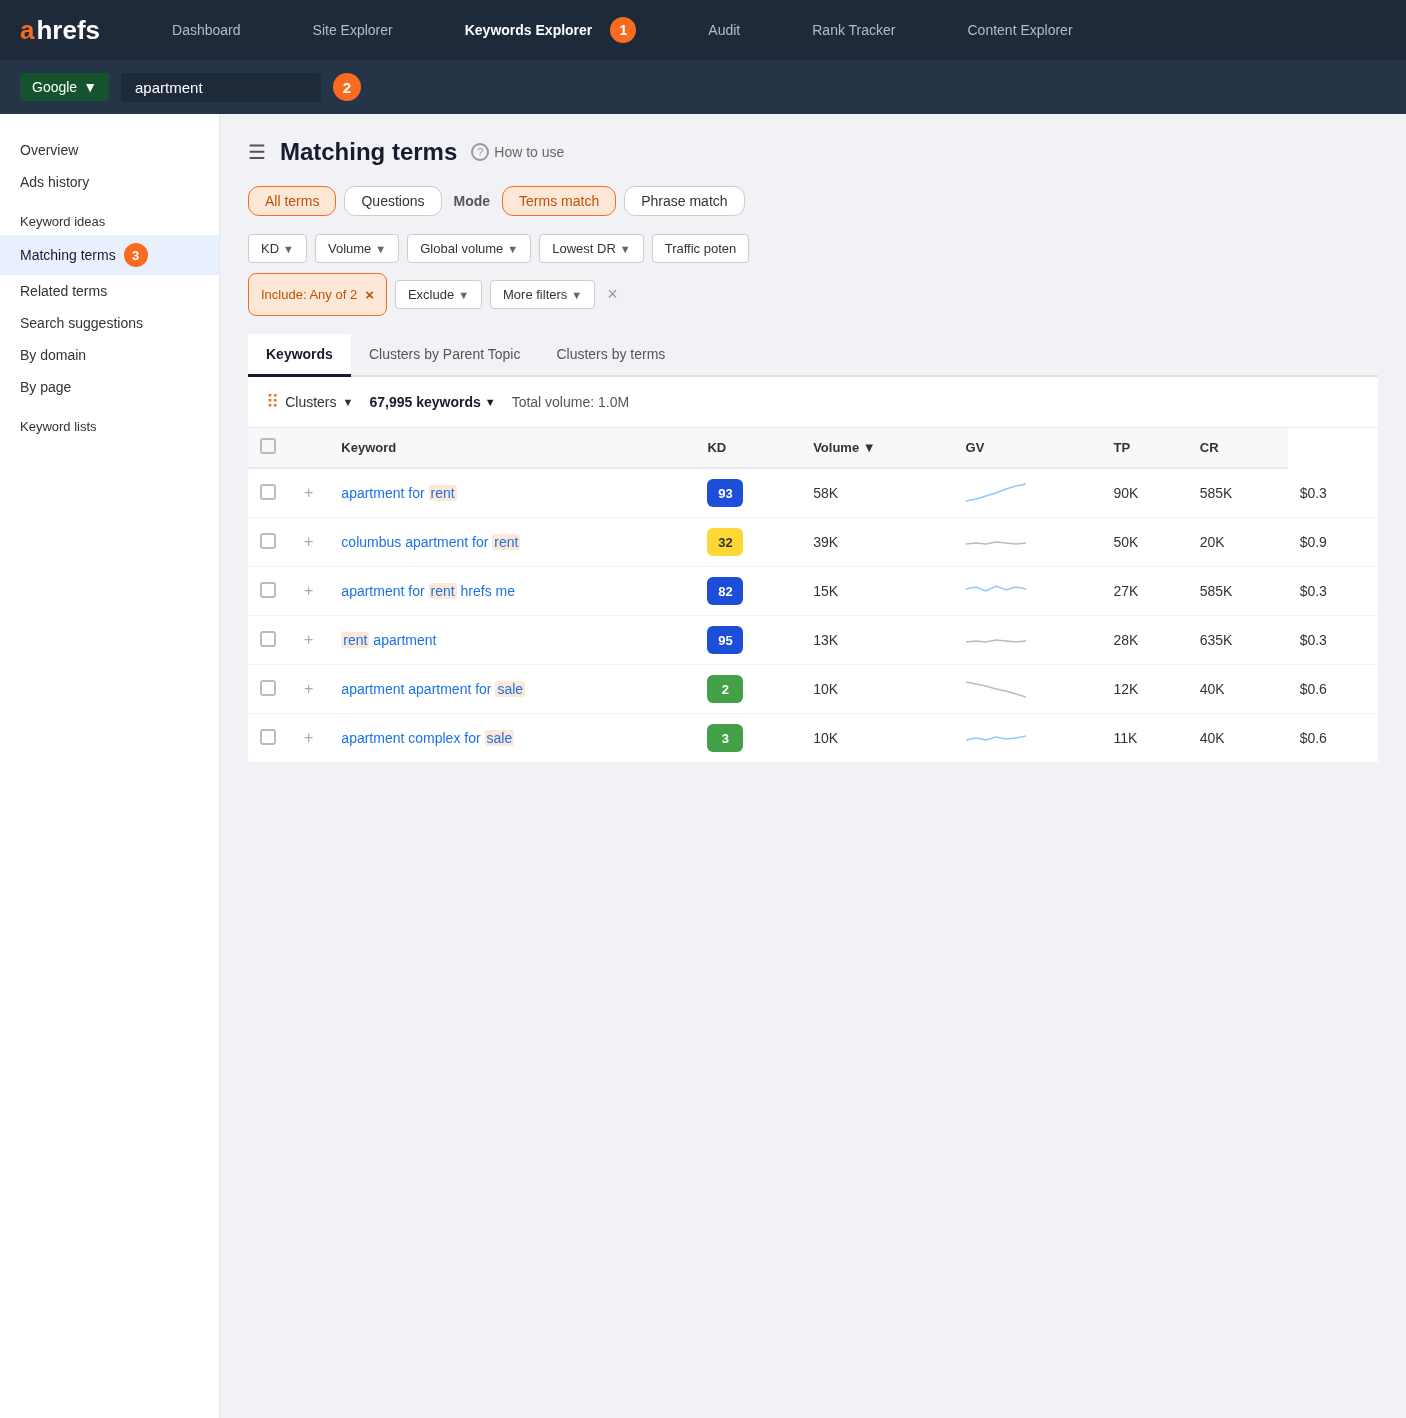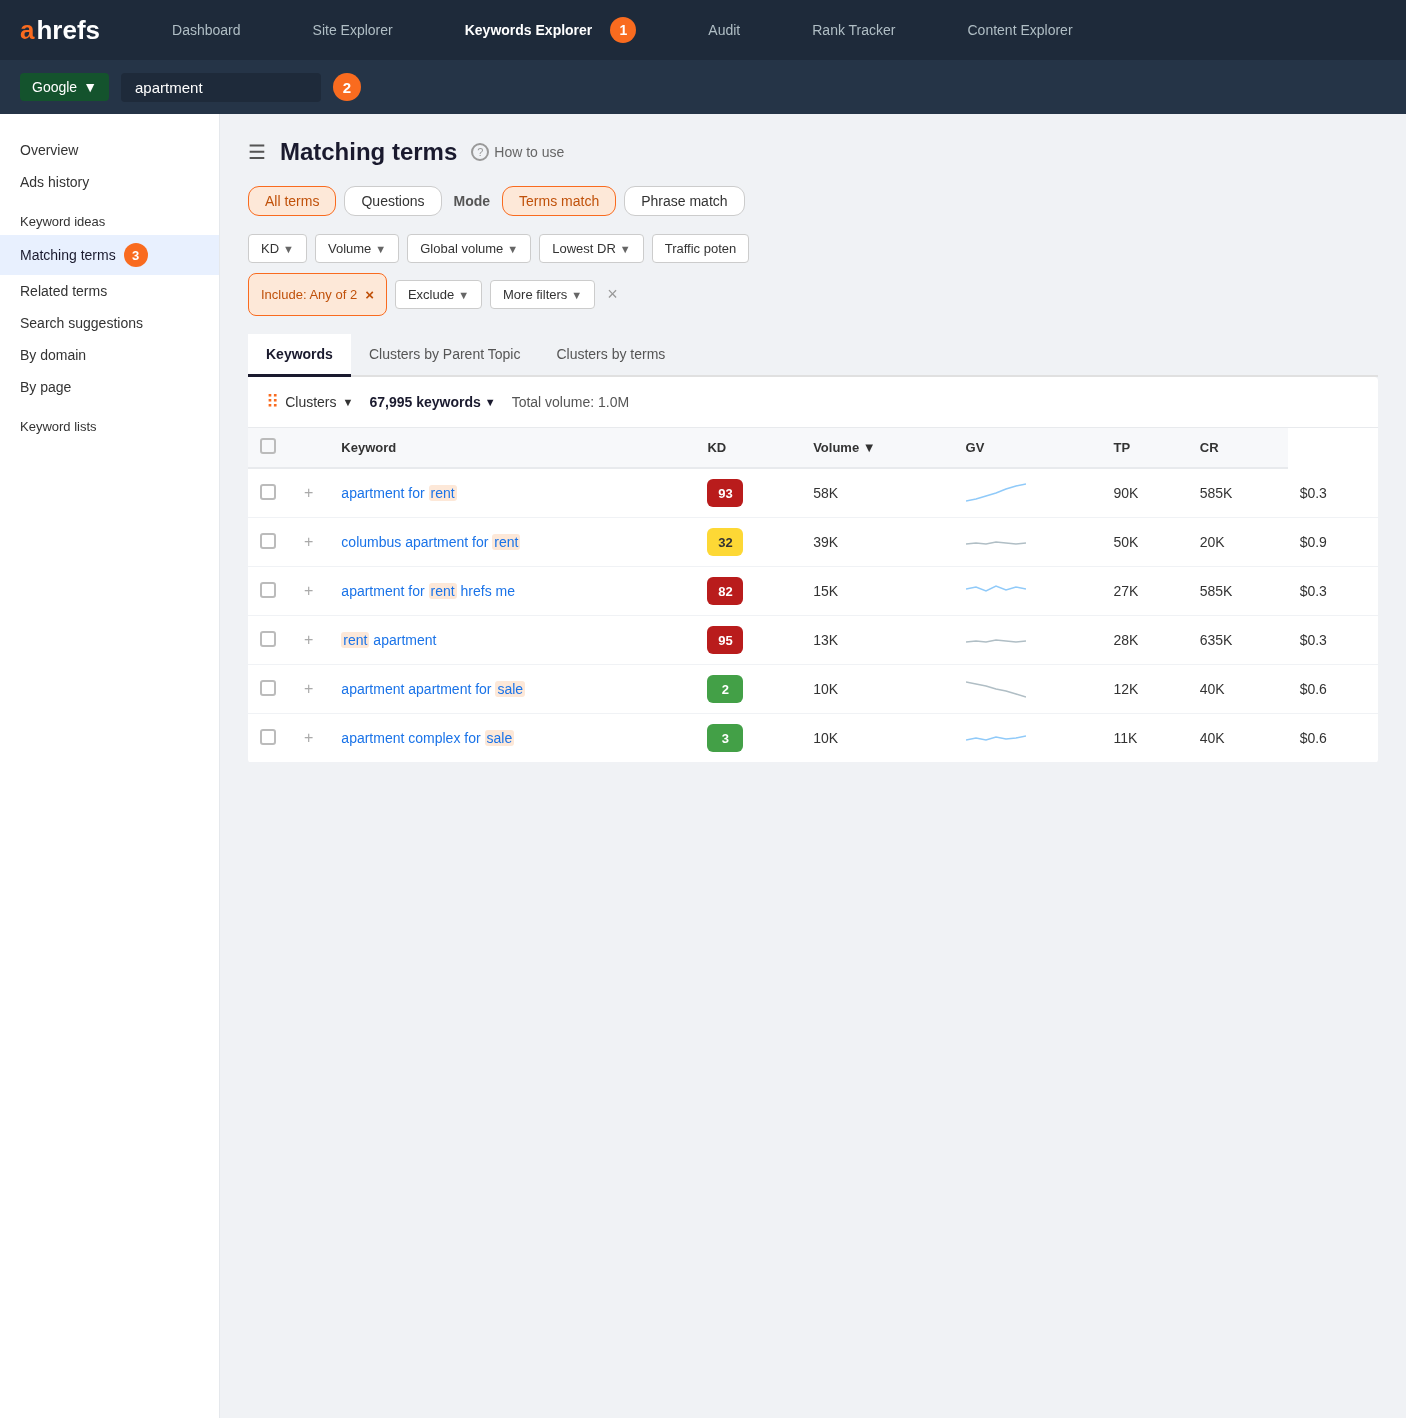--- a/index.html
+++ b/index.html
@@ -67,21 +67,21 @@
     .total-volume { font-size: 14px; color: #555; }
 
     
     .kw-table { width: 100%; border-collapse: collapse; }
     .kw-table th { padding: 10px 12px; font-size: 13px; font-weight: 600; color: #333; text-align: left; border-bottom: 2px solid #e8eaed; background: #f7f8fa; }
     .kw-table th.sortable { cursor: pointer; }
     .kw-table td { padding: 10px 12px; font-size: 14px; color: #333; border-bottom: 1px solid #f0f2f5; vertical-align: middle; }
     .kw-link { color: #1a73e8; text-decoration: none; }
     .kw-highlight { background: #fde8d8; border-radius: 3px; padding: 0 2px; }
     .kd-badge { display: inline-flex; align-items: center; justify-content: center; border-radius: 6px; width: 36px; height: 28px; font-size: 13px; font-weight: 700; color: #fff; }
-    .kd-red { background: #b91c1c; }
+    .kd-red { background: #1d4ed8; }
     .kd-yellow { background: #fdd835; color: #333; }
     .kd-green { background: #43a047; }
     .add-btn { color: #aaa; cursor: pointer; font-size: 16px; padding: 0 4px; }
     .col-checkbox { width: 32px; }
     .col-add { width: 28px; }
     .trend-svg { display: inline-block; vertical-align: middle; }
     .check-box { width: 16px; height: 16px; border: 2px solid #bbb; border-radius: 3px; cursor: pointer; display: inline-block; }
     .th-check { width: 16px; height: 16px; border: 2px solid #bbb; border-radius: 3px; cursor: pointer; display: inline-block; }
   </style>
 </head>

